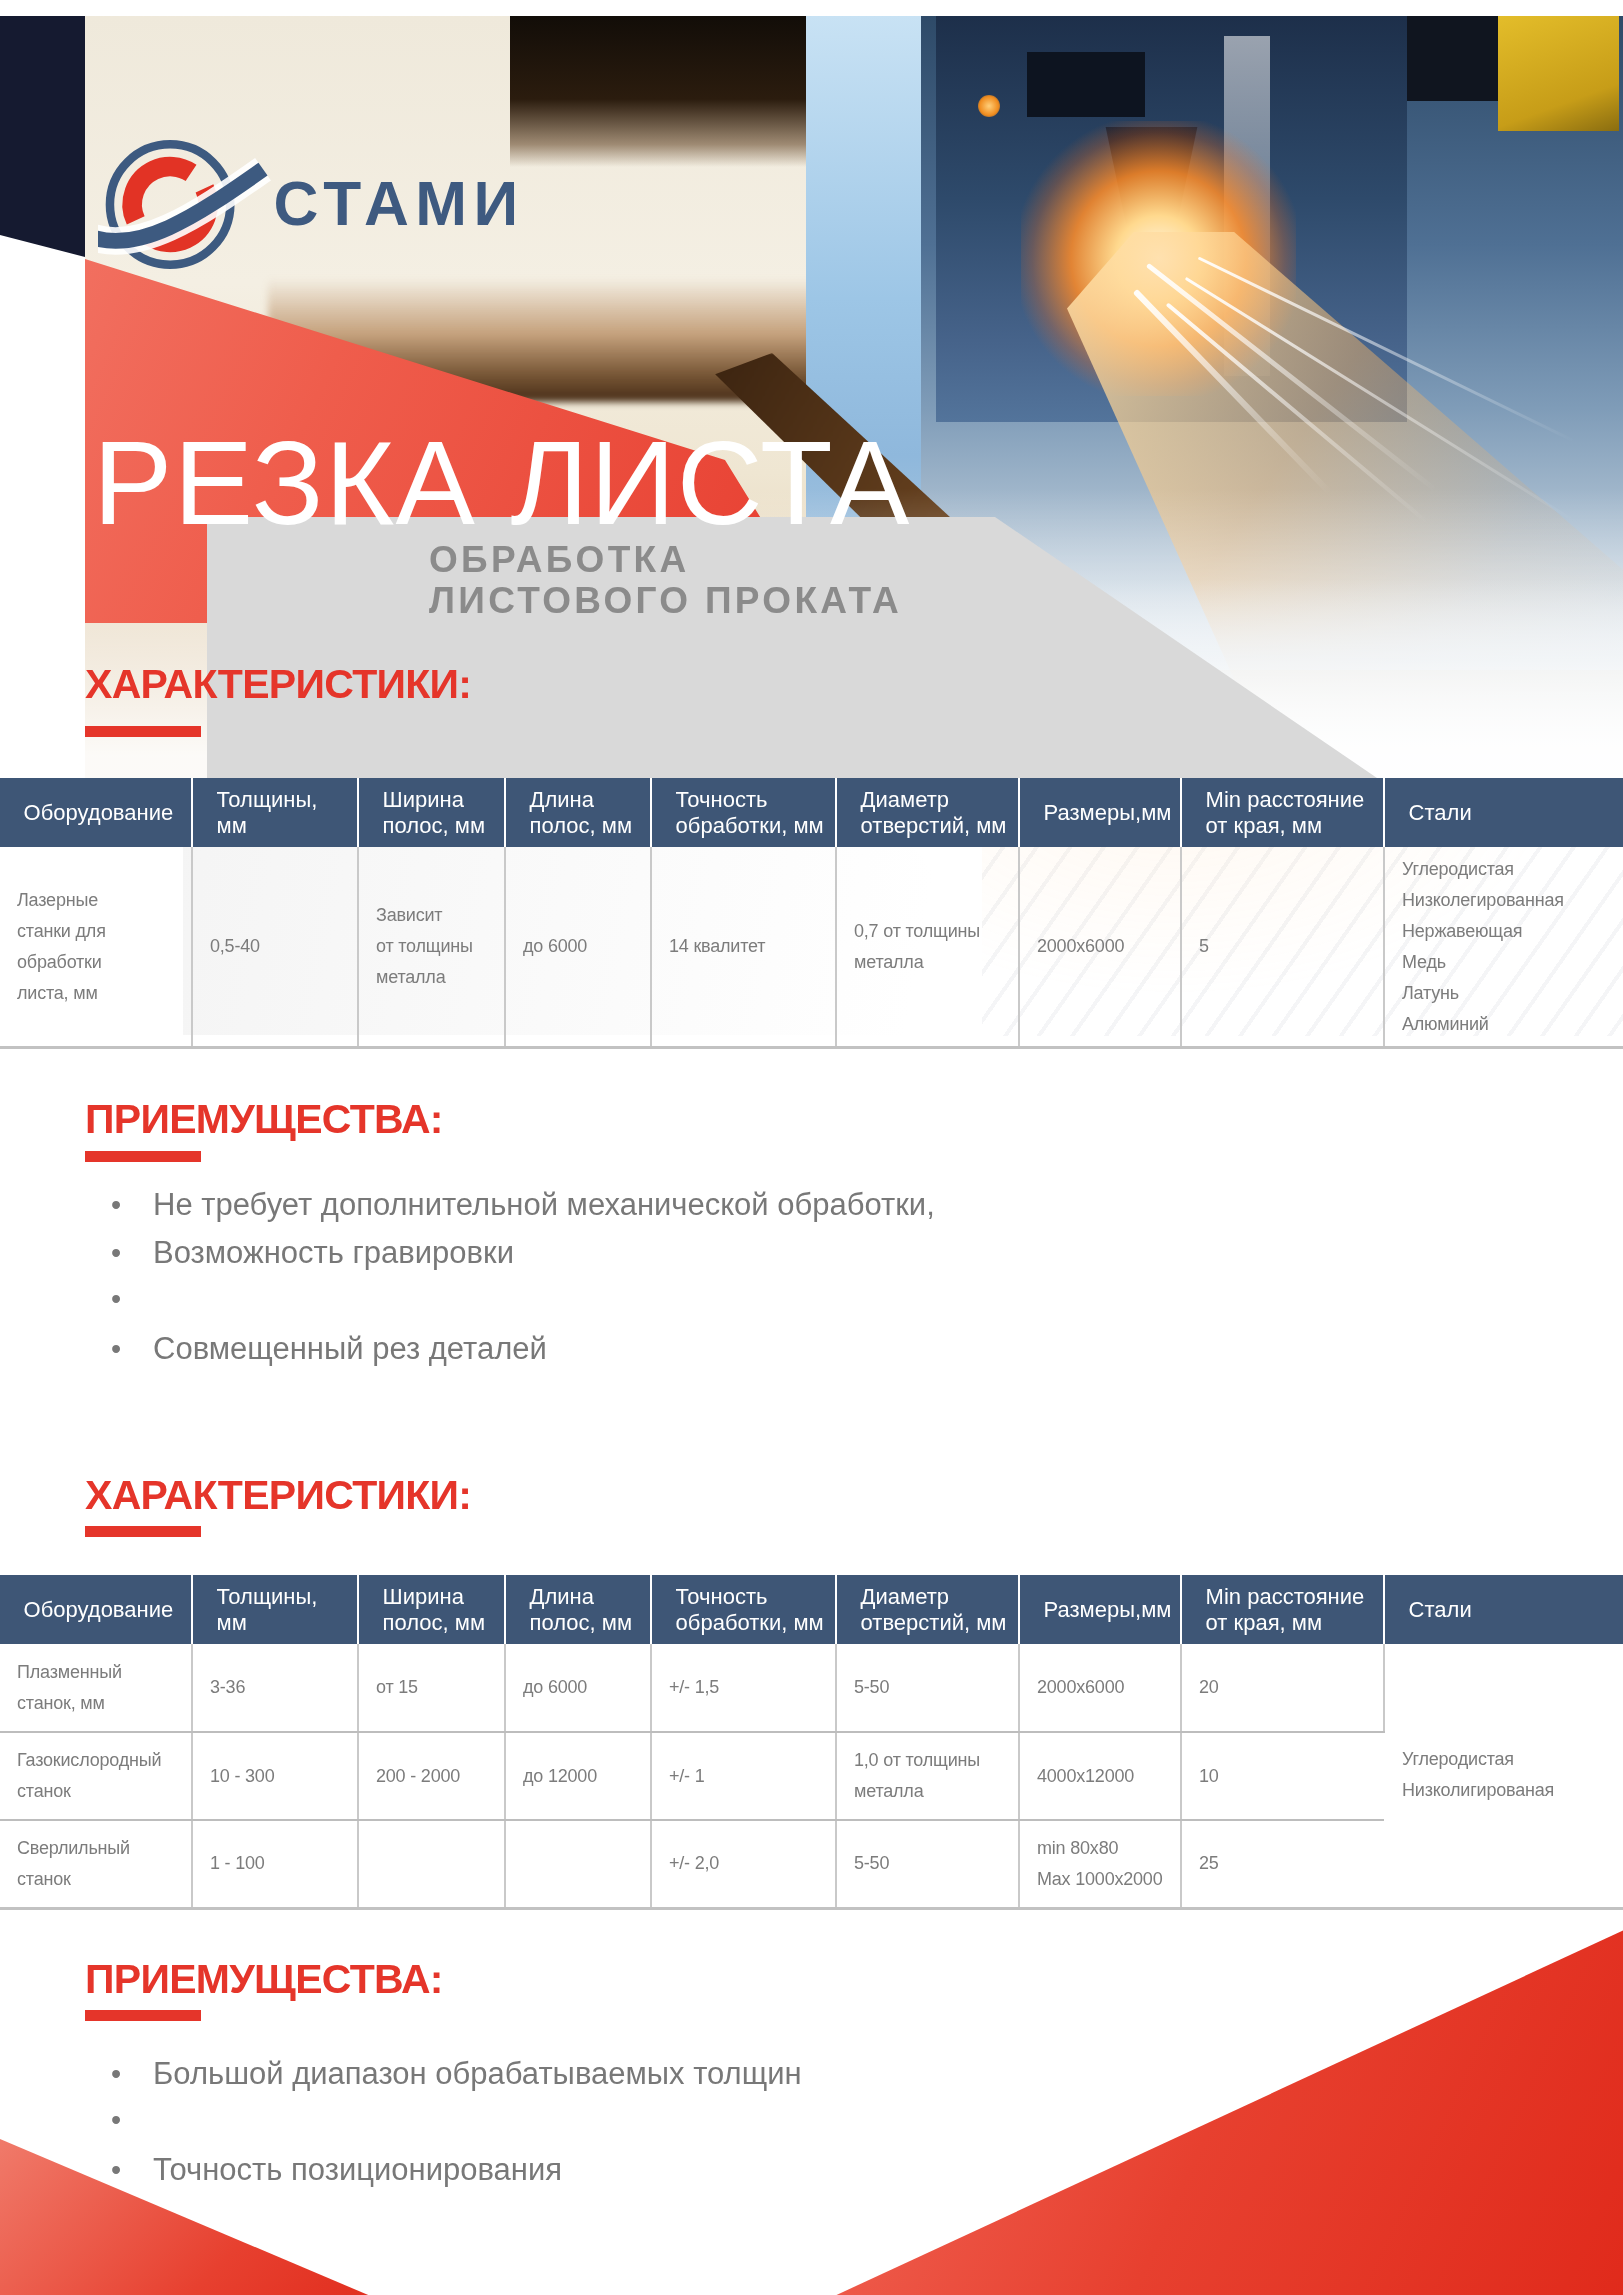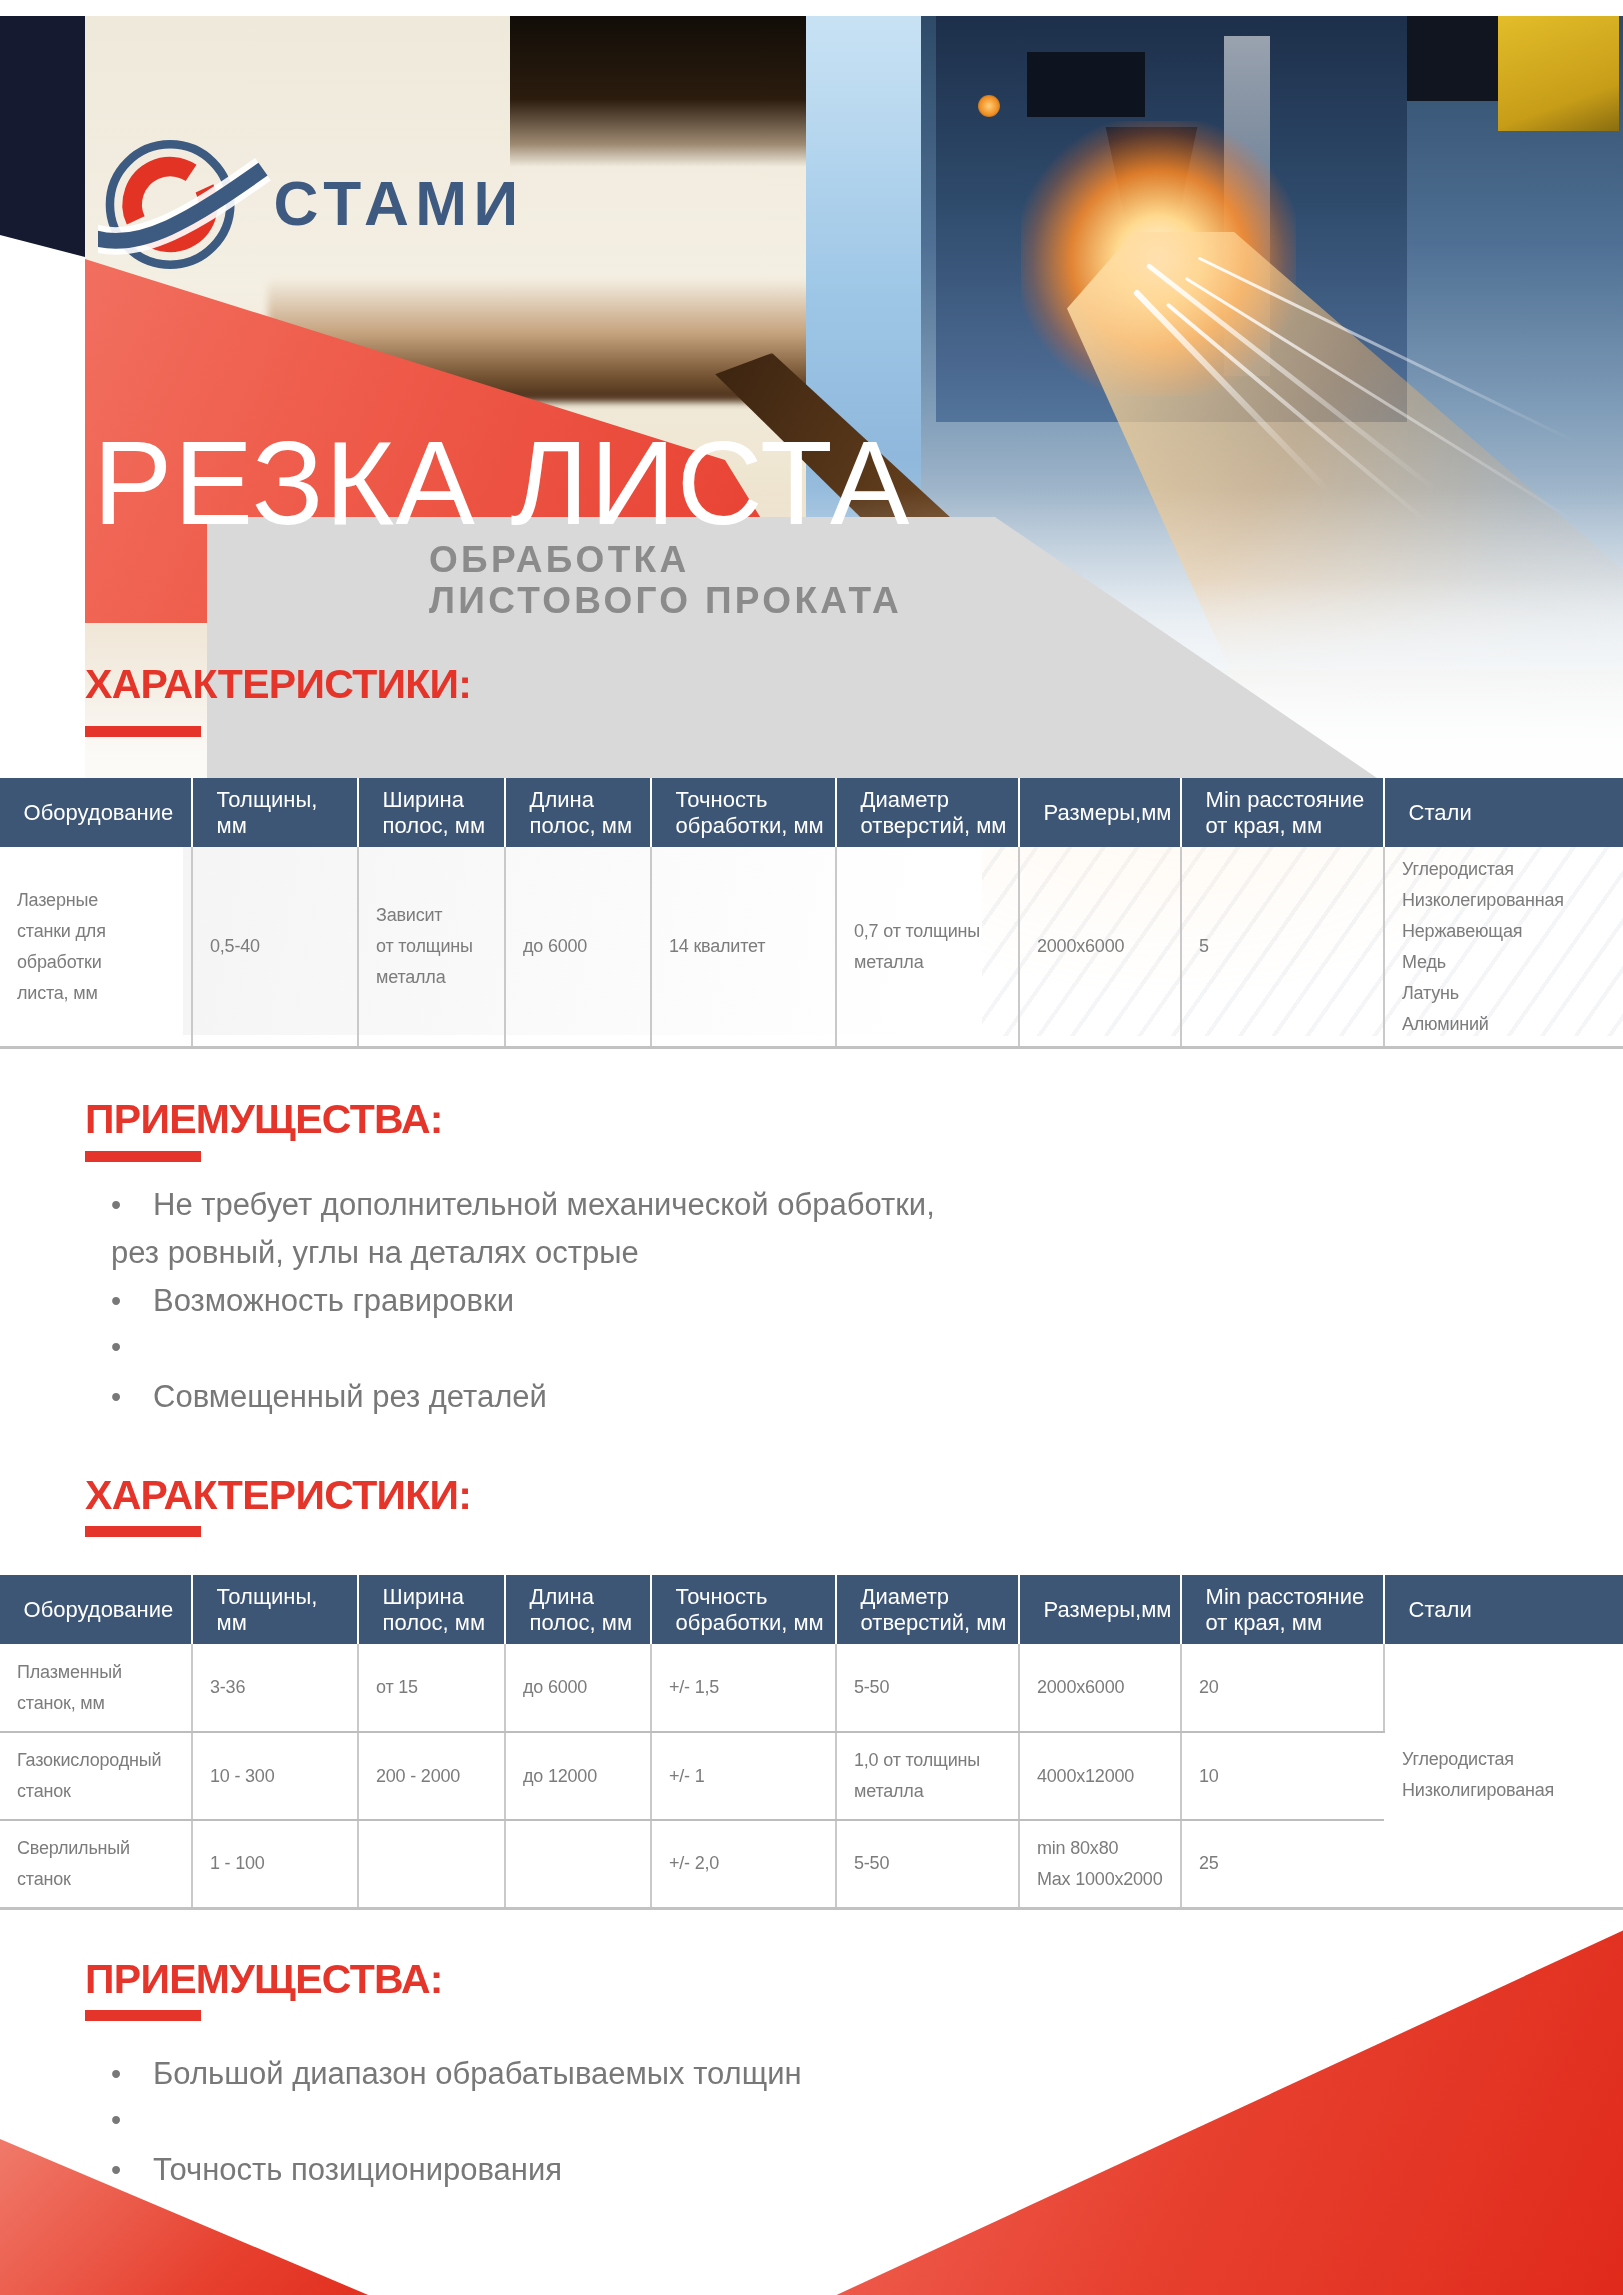--- a/index.html
+++ b/index.html
@@ -196,24 +196,20 @@
     </div>
 
   <div class="abs heading-red h-adv1">ПРИЕМУЩЕСТВА:</div>
   <div class="abs red-bar bar2"></div>
   <div class="abs bullets bl1">
       <div class="bullet-row">
         <span class="bullet-dot">•</span>
         <span class="bullet-text">Не требует дополнительной механической обработки,</span>
       </div>
       <div class="bullet-row">
-        <span class="bullet-dot empty"></span>
-        <span class="bullet-text">рез ровный, углы на деталях острые</span>
-      </div>
-      <div class="bullet-row">
         <span class="bullet-dot">•</span>
         <span class="bullet-text">Возможность гравировки</span>
       </div>
       <div class="bullet-row">
         <span class="bullet-dot">•</span>
       </div>
       <div class="bullet-row">
         <span class="bullet-dot">•</span>
         <span class="bullet-text">Совмещенный рез деталей</span>
       </div>

